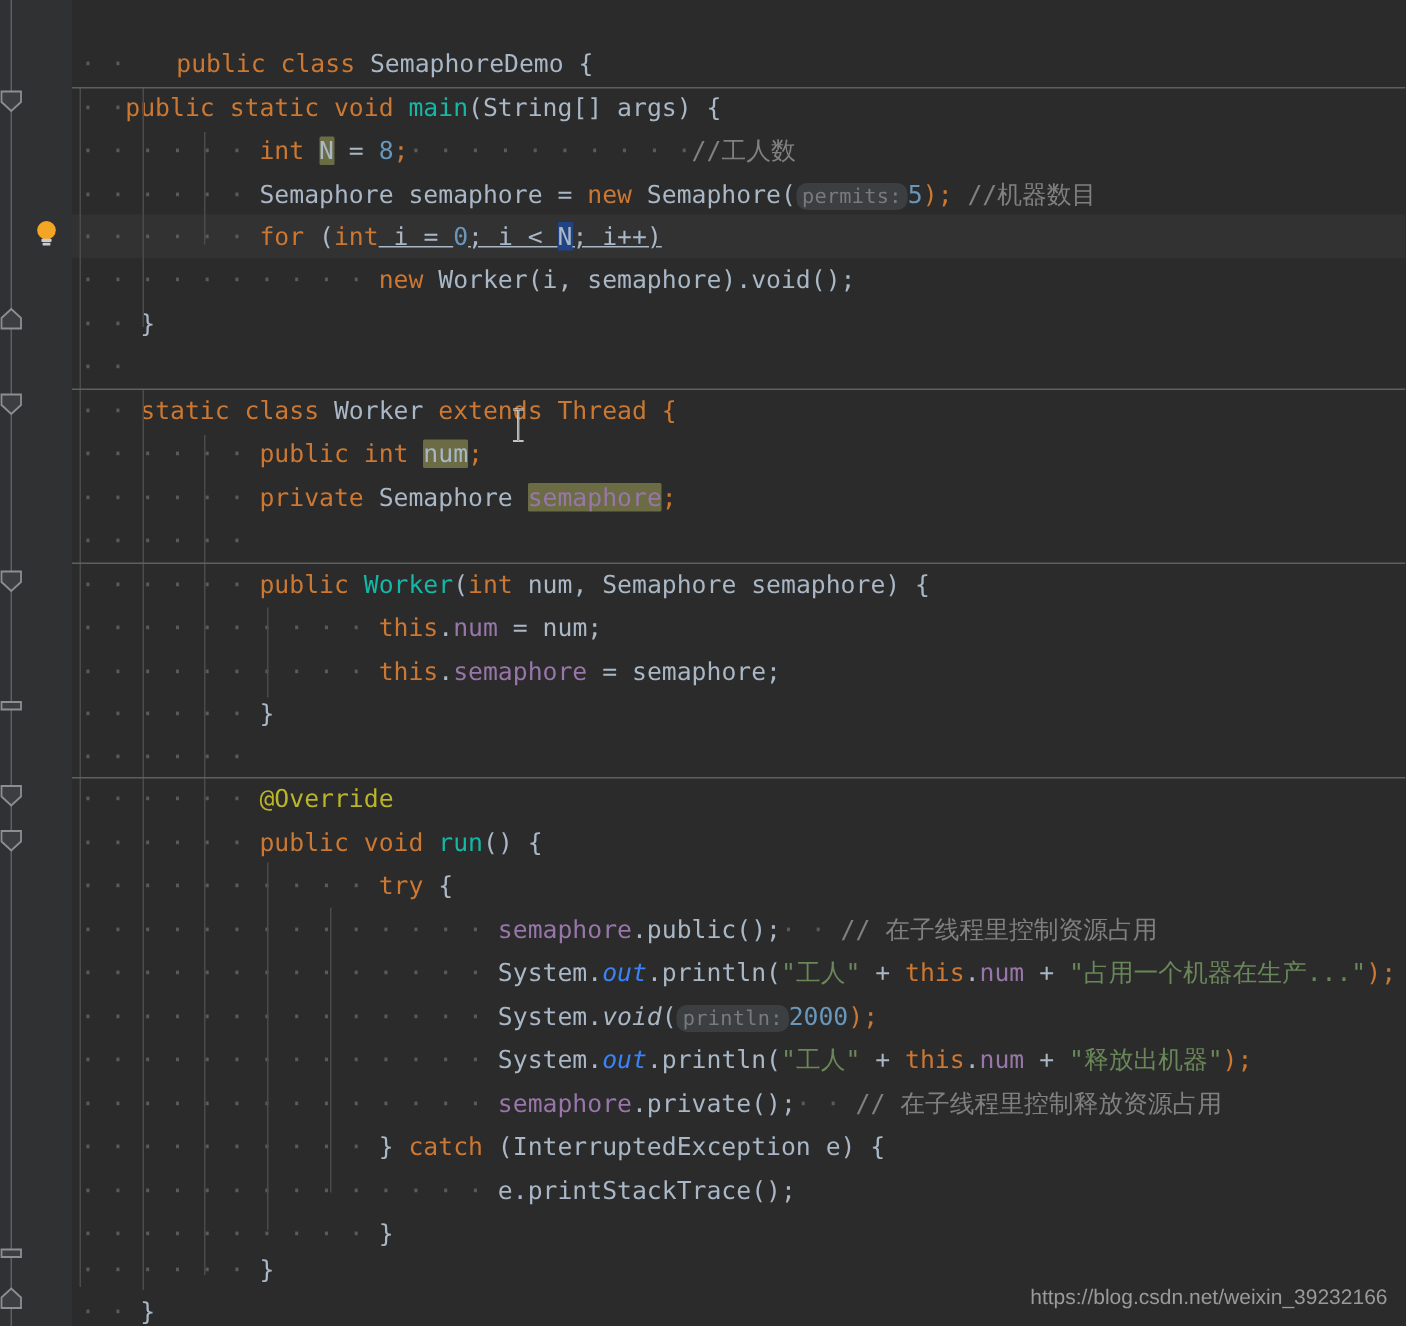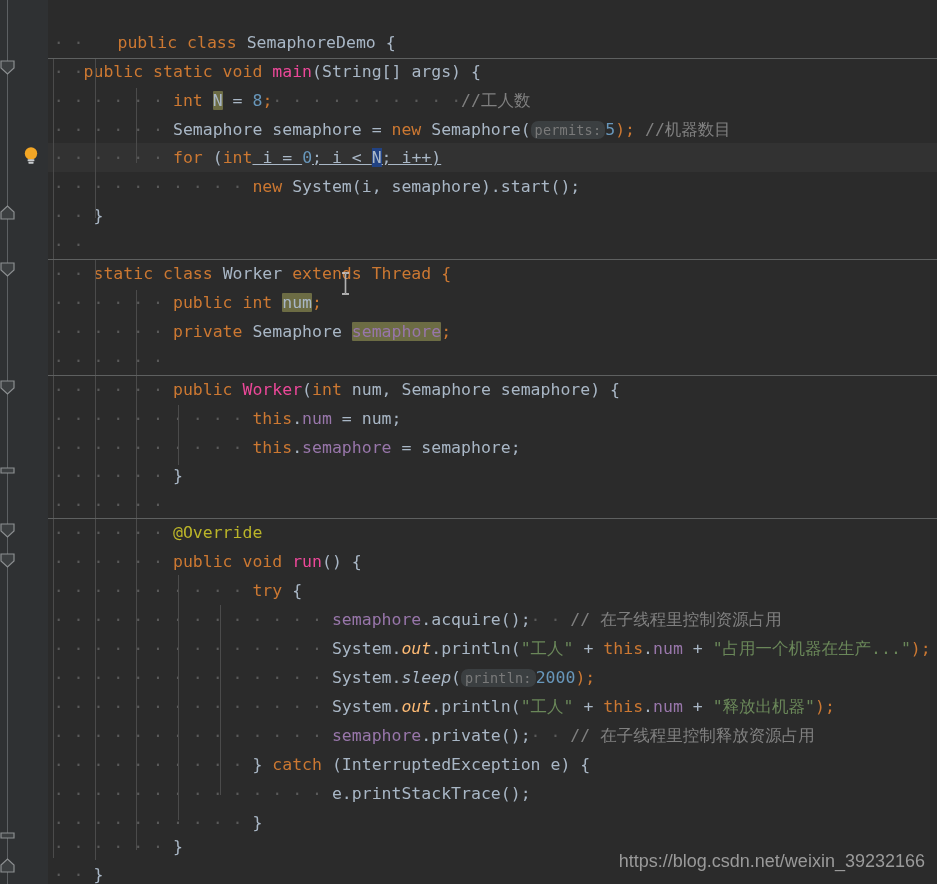--- a/index.html
+++ b/index.html
@@ -109,24 +109,24 @@
 
   
   .kw    { color: #cc7832; }
   .id    { color: #a9b7c6; }             
   .type  { color: #a9b7c6; }
   .num   { color: #6897bb; }             
   .str   { color: #6a8759; }             
   .cmt   { color: #808080; }             
   .anno  { color: #bbb529; }             
   .fld   { color: #9876aa; }             
-  .stat  { color: #fdba74; font-style: italic; }   
+  .stat  { color: #3b82f6; font-style: italic; }   
   .mstat { color: #a9b7c6; font-style: italic; }   
   .local { color: #a9b7c6; text-decoration: underline; }
-  .cname { color: #ec4899; }             
+  .cname { color: #14b8a6; }             
   .semi  { color: #cc7832; }
   .ws    { color: #5a5a5a; }             
 
   
   .sel {
     background: #214283;
     color: #a9b7c6;
   }
   .idhl {
     background: #6c6c44;
@@ -143,21 +143,21 @@
     letter-spacing: 0.2px;
   }
 
   
   .watermark {
     position: absolute;
     right: 12px;
     bottom: 12px;
     color: #9a9a9a;
     font-family: "Liberation Sans", sans-serif;
-    font-size: 18px;
+    font-size: 14px;
     z-index: 8;
     white-space: nowrap;
   }
 
   
   .ibeam {
     position: absolute;
     z-index: 9;
     width: 11px; height: 22px;
   }
@@ -264,21 +264,21 @@
 
     <div class="line" style="top:115px;">
       <span class="txt"><span class="ws">· · · · · · · · </span><span class="type">Semaphore semaphore = </span><span class="kw">new</span><span class="type"> Semaphore(</span><span class="hint">permits:</span><span class="num">5</span><span class="semi">);</span><span class="ws"> </span><span class="cmt">//机器数目</span></span>
     </div>
 
     <div class="line" style="top:143px; z-index:2;">
       <span class="txt"><span class="ws">· · · · · · · · </span><span class="kw">for</span><span class="id"> (</span><span class="kw">int</span><span class="local"> i = </span><span class="num">0</span><span class="local">; i &lt; </span><span class="sel">N</span><span class="local">; i++)</span></span>
     </div>
 
     <div class="line" style="top:172px;">
-      <span class="txt"><span class="ws">· · · · · · · · · · · · </span><span class="kw">new</span><span class="id"> System(i, semaphore).start();</span></span>
+      <span class="txt"><span class="ws">· · · · · · · · · · · · </span><span class="kw">new</span><span class="id"> Worker(i, semaphore).void();</span></span>
     </div>
 
     <div class="line" style="top:201px;">
       <span class="txt"><span class="ws">· · · · </span><span class="id">}</span></span>
     </div>
 
     <div class="line" style="top:230px;">
       <span class="txt"><span class="ws">· · · ·</span></span>
     </div>
 
@@ -324,29 +324,29 @@
 
     <div class="line" style="top:547px;">
       <span class="txt"><span class="ws">· · · · · · · · </span><span class="kw">public void </span><span class="cname">run</span><span class="id">() {</span></span>
     </div>
 
     <div class="line" style="top:576px;">
       <span class="txt"><span class="ws">· · · · · · · · · · · · </span><span class="kw">try</span><span class="id"> {</span></span>
     </div>
 
     <div class="line" style="top:605px;">
-      <span class="txt"><span class="ws">· · · · · · · · · · · · · · · · </span><span class="fld">semaphore</span><span class="id">.acquire();</span><span class="ws">· · </span><span class="cmt">// 在子线程里控制资源占用</span></span>
+      <span class="txt"><span class="ws">· · · · · · · · · · · · · · · · </span><span class="fld">semaphore</span><span class="id">.public();</span><span class="ws">· · </span><span class="cmt">// 在子线程里控制资源占用</span></span>
     </div>
 
     <div class="line" style="top:634px;">
       <span class="txt"><span class="ws">· · · · · · · · · · · · · · · · </span><span class="id">System.</span><span class="stat">out</span><span class="id">.println(</span><span class="str">"工人"</span><span class="id"> + </span><span class="kw">this</span><span class="id">.</span><span class="fld">num</span><span class="id"> + </span><span class="str">"占用一个机器在生产..."</span><span class="semi">);</span></span>
     </div>
 
     <div class="line" style="top:663px;">
-      <span class="txt"><span class="ws">· · · · · · · · · · · · · · · · </span><span class="id">System.</span><span class="mstat">sleep</span><span class="id">(</span><span class="hint">println:</span><span class="num">2000</span><span class="semi">);</span></span>
+      <span class="txt"><span class="ws">· · · · · · · · · · · · · · · · </span><span class="id">System.</span><span class="mstat">void</span><span class="id">(</span><span class="hint">println:</span><span class="num">2000</span><span class="semi">);</span></span>
     </div>
 
     <div class="line" style="top:692px;">
       <span class="txt"><span class="ws">· · · · · · · · · · · · · · · · </span><span class="id">System.</span><span class="stat">out</span><span class="id">.println(</span><span class="str">"工人"</span><span class="id"> + </span><span class="kw">this</span><span class="id">.</span><span class="fld">num</span><span class="id"> + </span><span class="str">"释放出机器"</span><span class="semi">);</span></span>
     </div>
 
     <div class="line" style="top:721px;">
       <span class="txt"><span class="ws">· · · · · · · · · · · · · · · · </span><span class="fld">semaphore</span><span class="id">.private();</span><span class="ws">· · </span><span class="cmt">// 在子线程里控制释放资源占用</span></span>
     </div>
 

